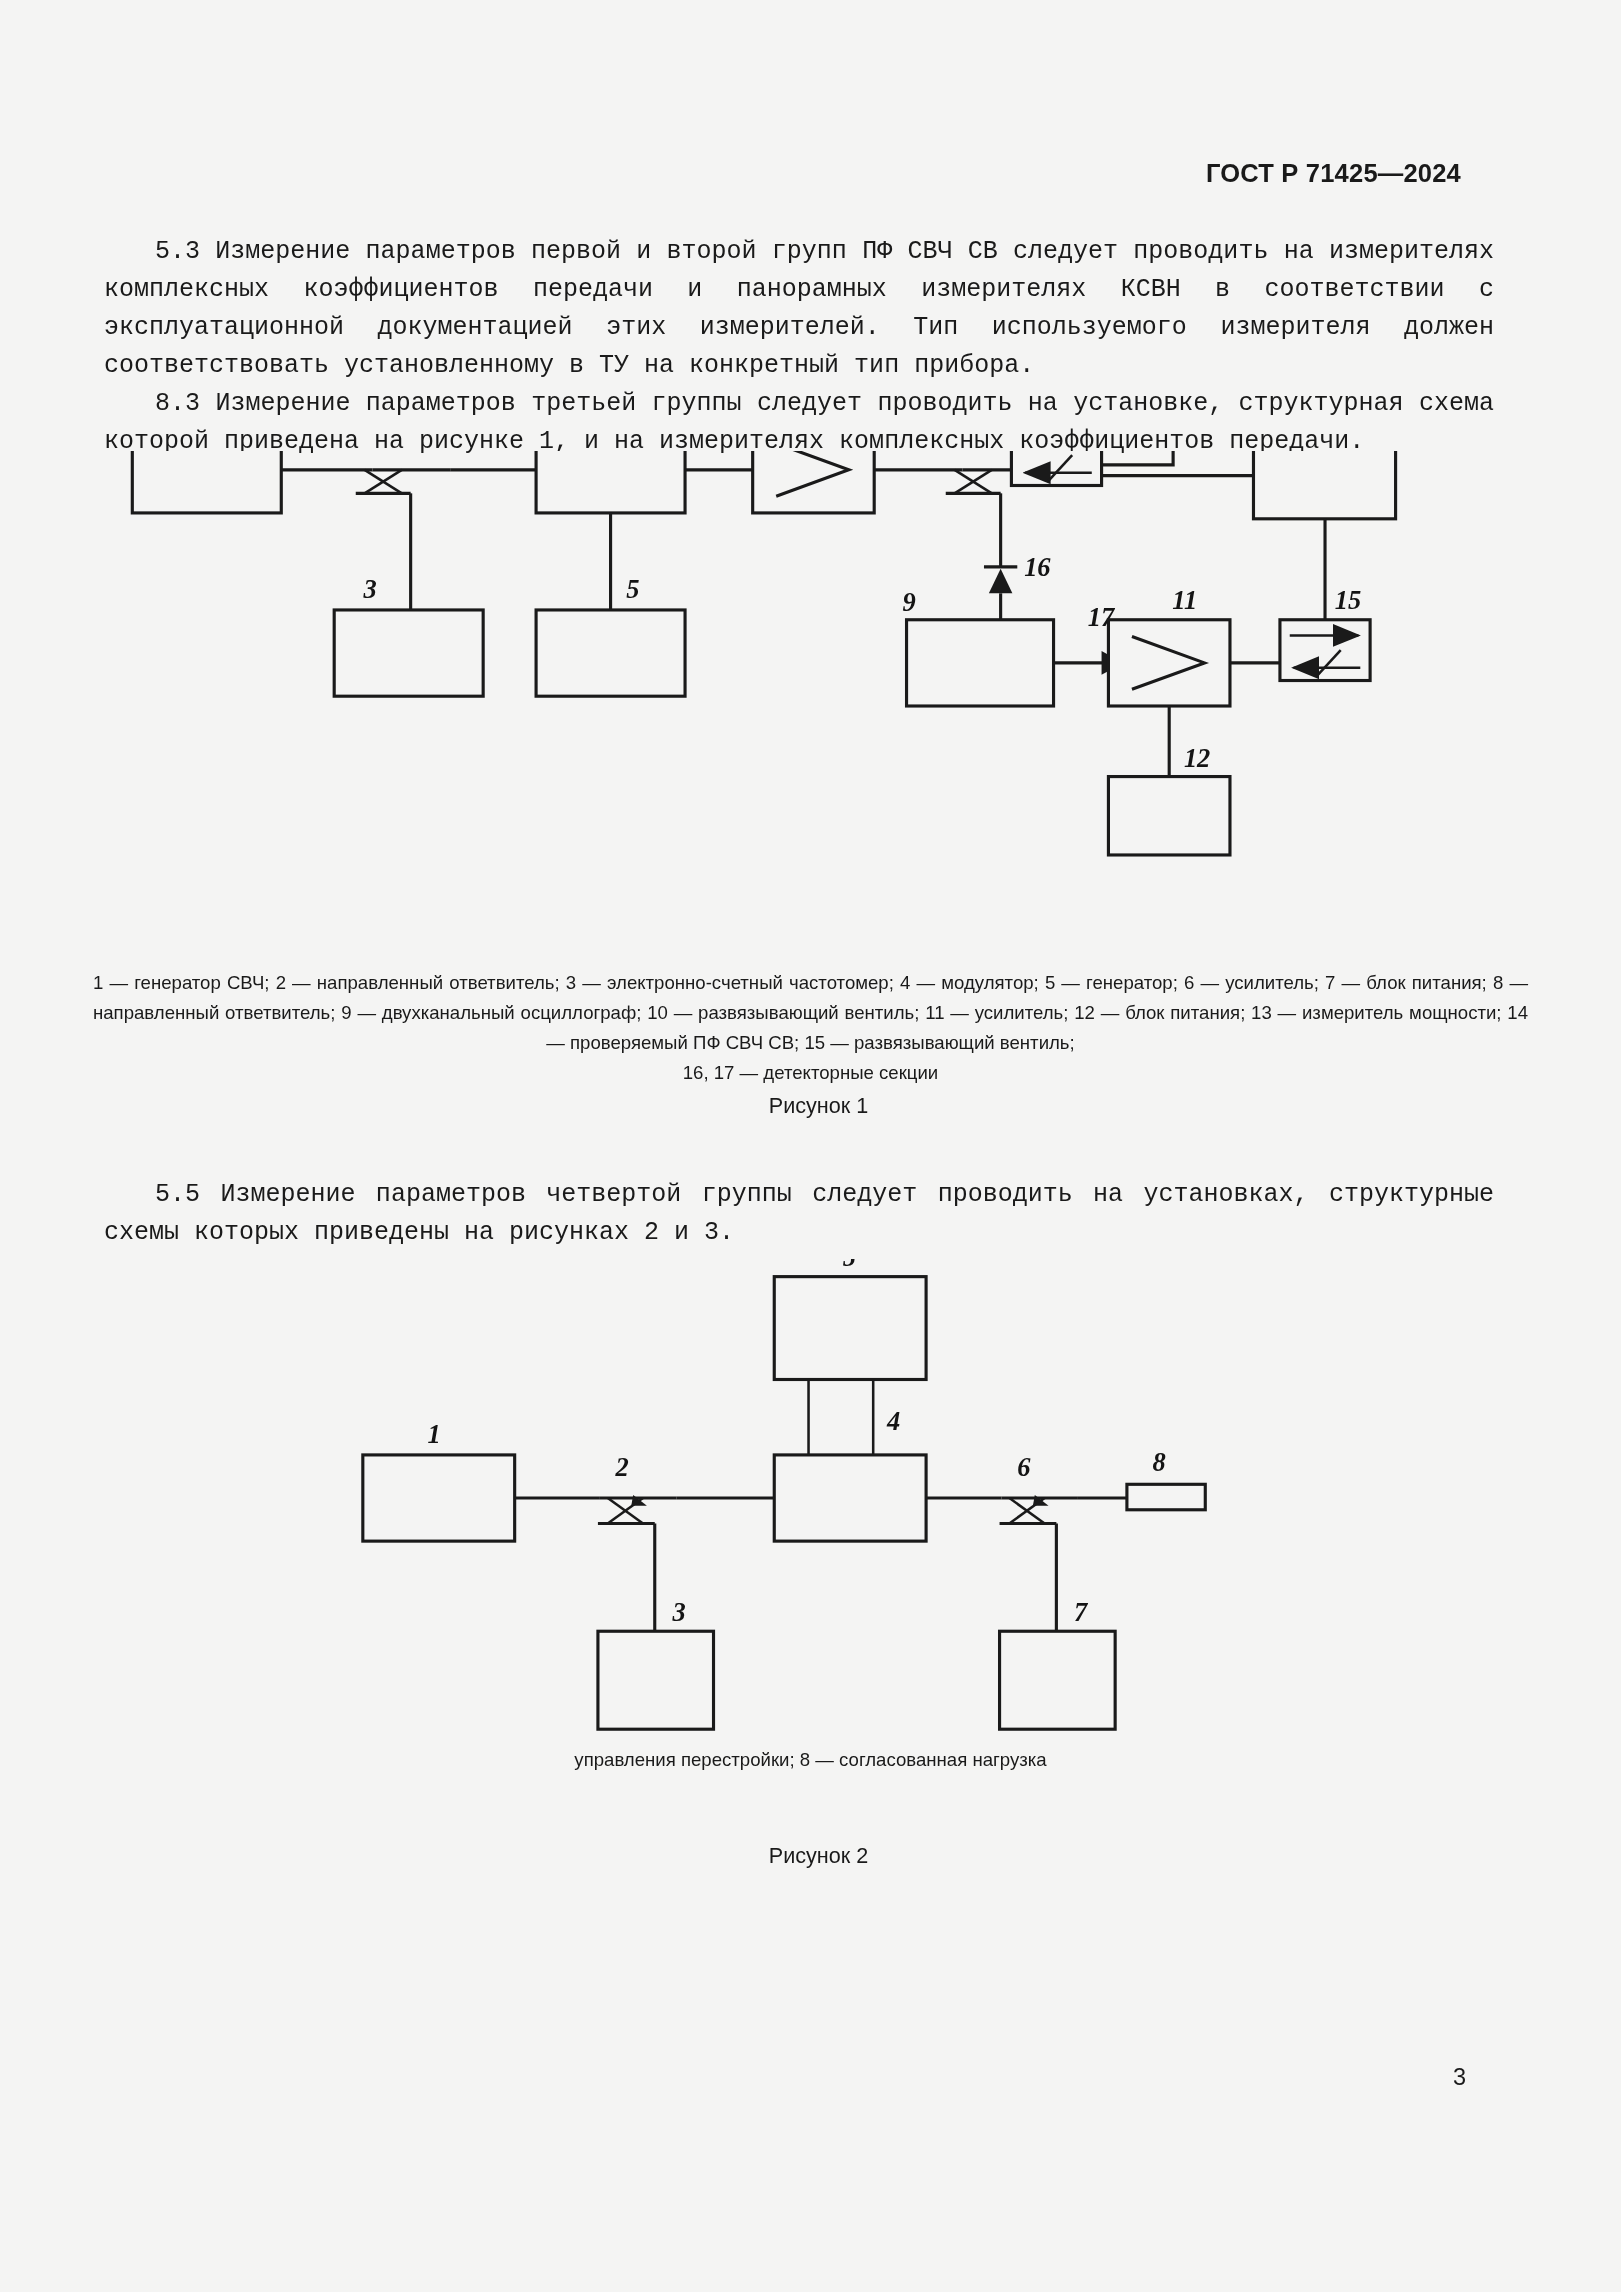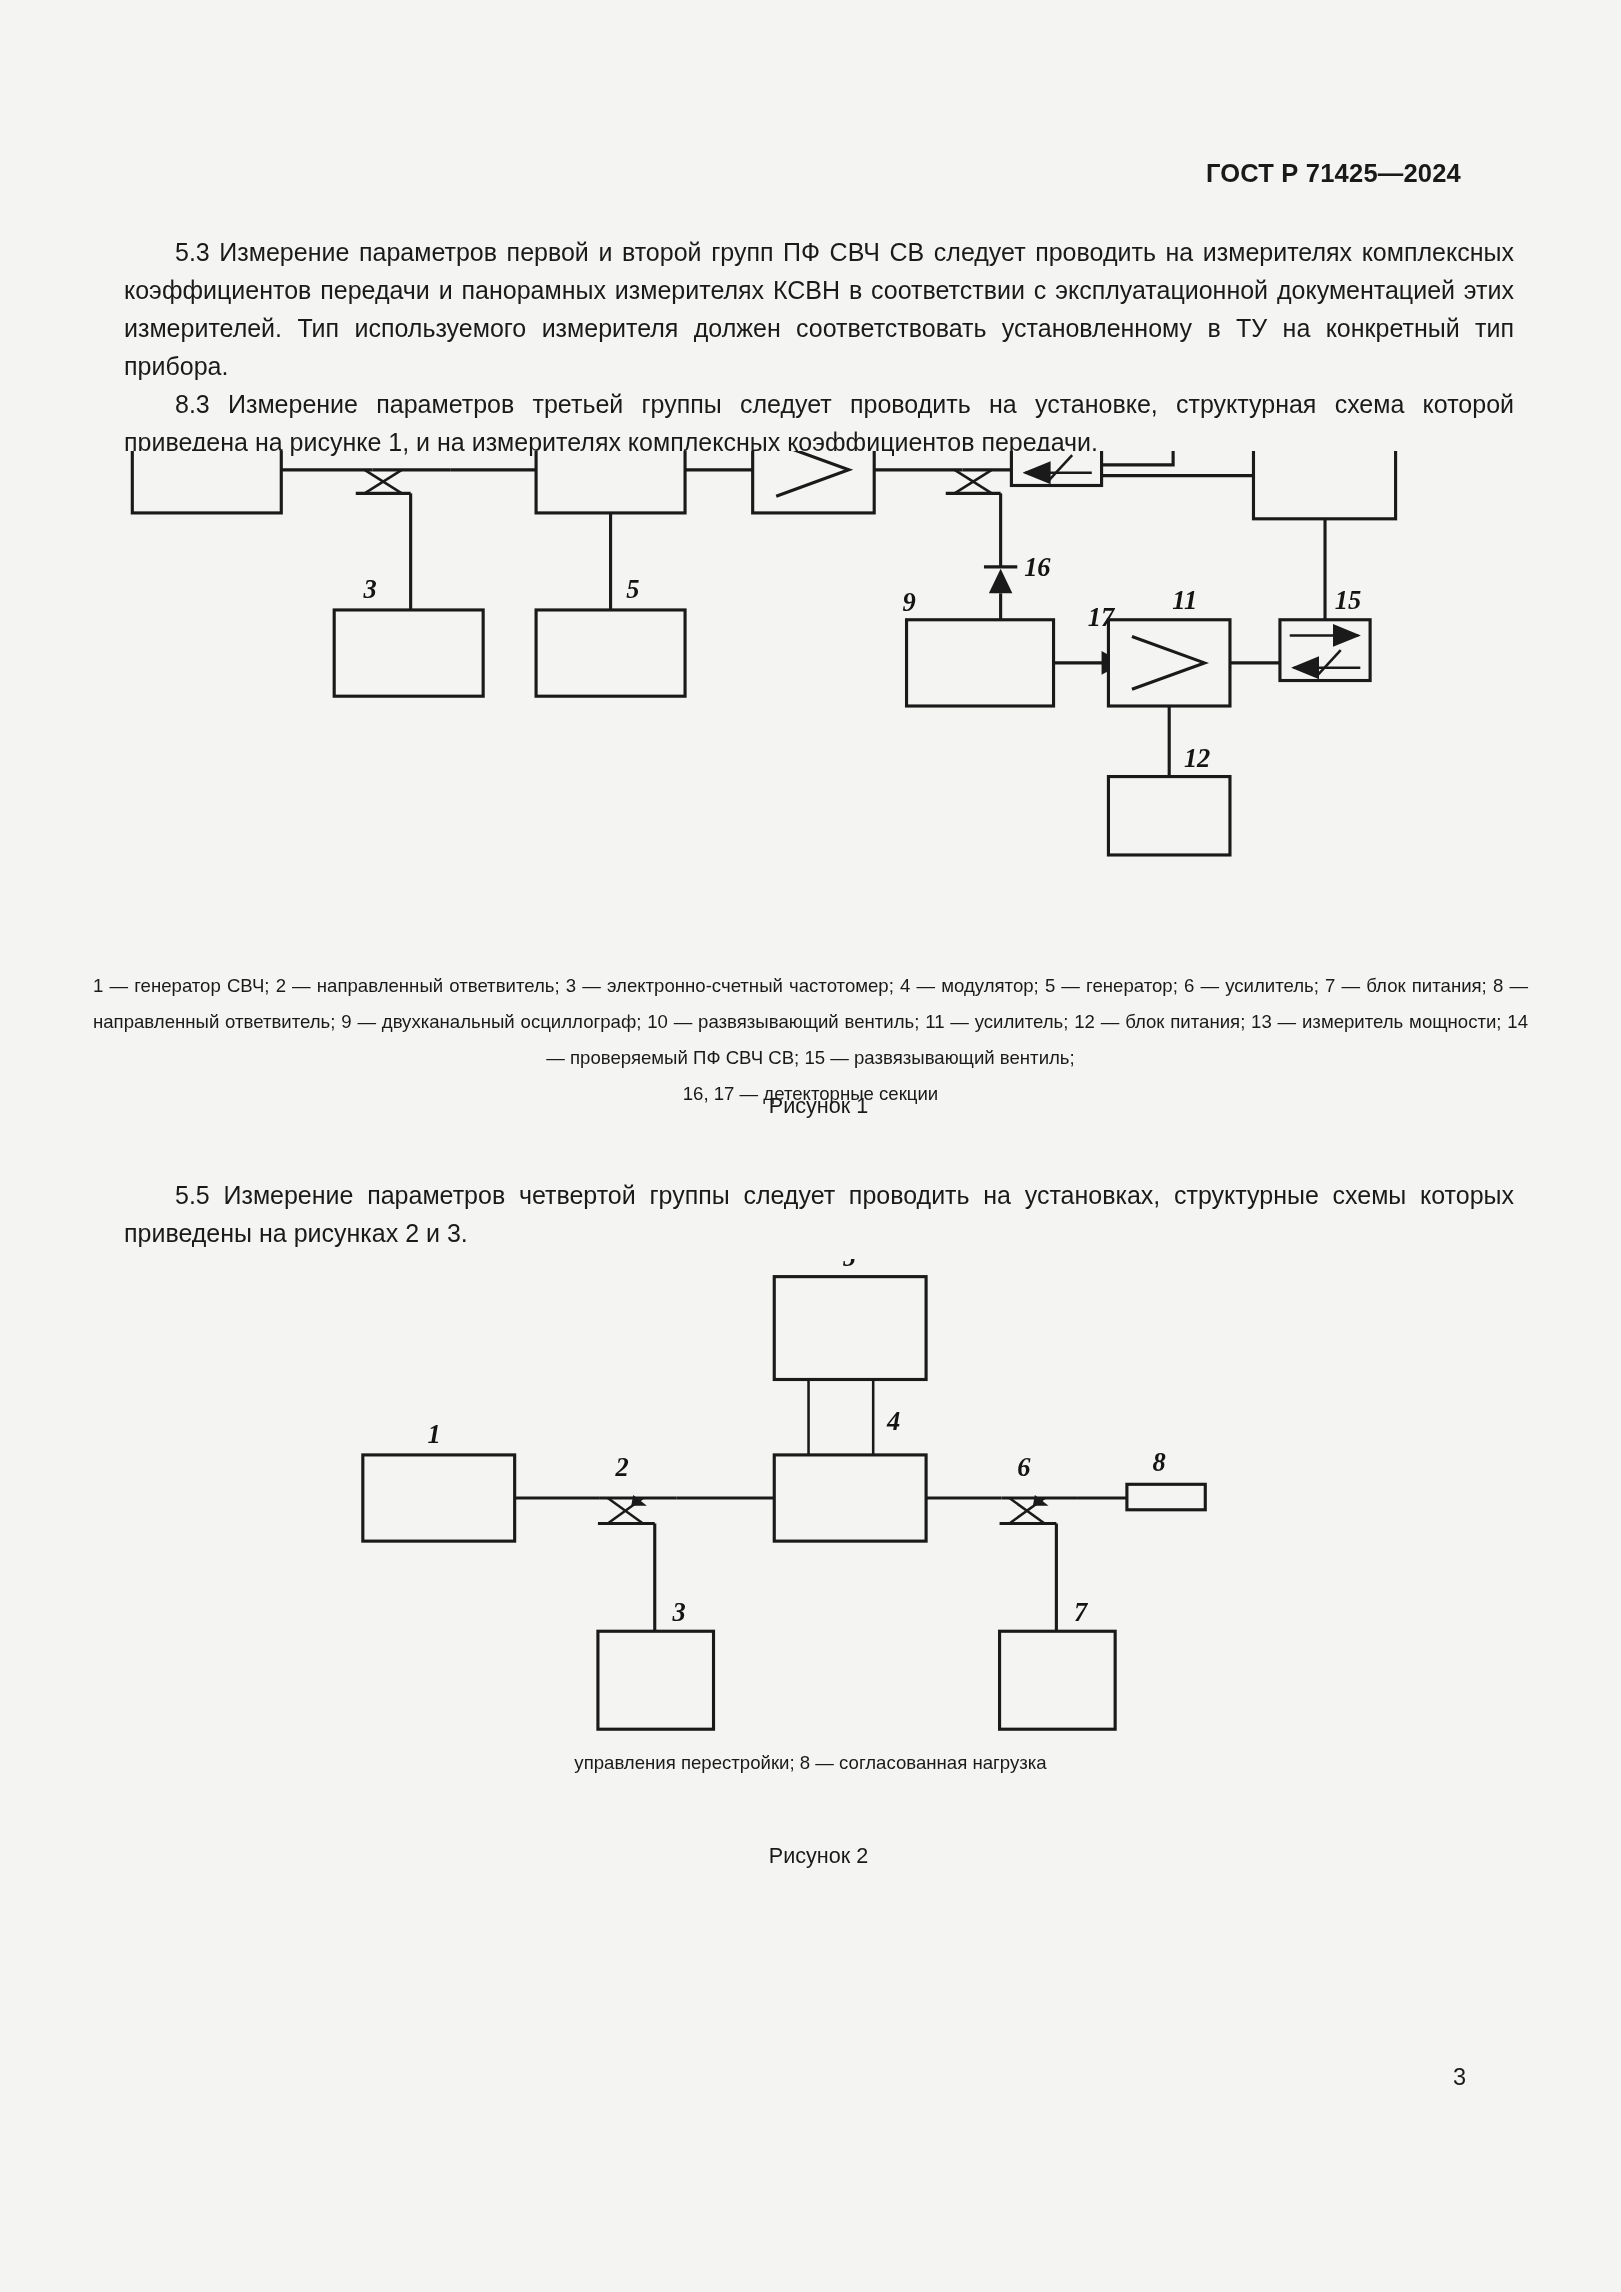--- a/index.html
+++ b/index.html
@@ -23,39 +23,40 @@
     top: 159px;
     right: 160px;
     font-size: 25.5px;
     font-weight: bold;
     letter-spacing: 0.2px;
     white-space: nowrap;
   }
   
   .body-block {
     position: absolute;
-    left: 124px;
+    left: 104px;
     width: 1390px;
     font-size: 25px;
     line-height: 38px;
     text-align: justify;
     text-justify: inter-word;
+    font-family: Liberation Mono, monospace;
   }
   .body-block p { margin: 0; }
   .body-block p.indent { text-indent: 51px; }
   #para-53 { top: 233px; }
   #para-55 { top: 1176px; }
 
   
   .fig-legend {
     position: absolute;
     left: 93px;
     width: 1435px;
     font-size: 18.6px;
-    line-height: 36px;
+    line-height: 30px;
     text-align: center;
   }
   .fig-legend .just { text-align: justify; text-align-last: center; }
   .fig-title {
     position: absolute;
     left: 0;
     width: 1621px;
     text-align: center;
     font-size: 21.6px;
     padding-left: 16px;

